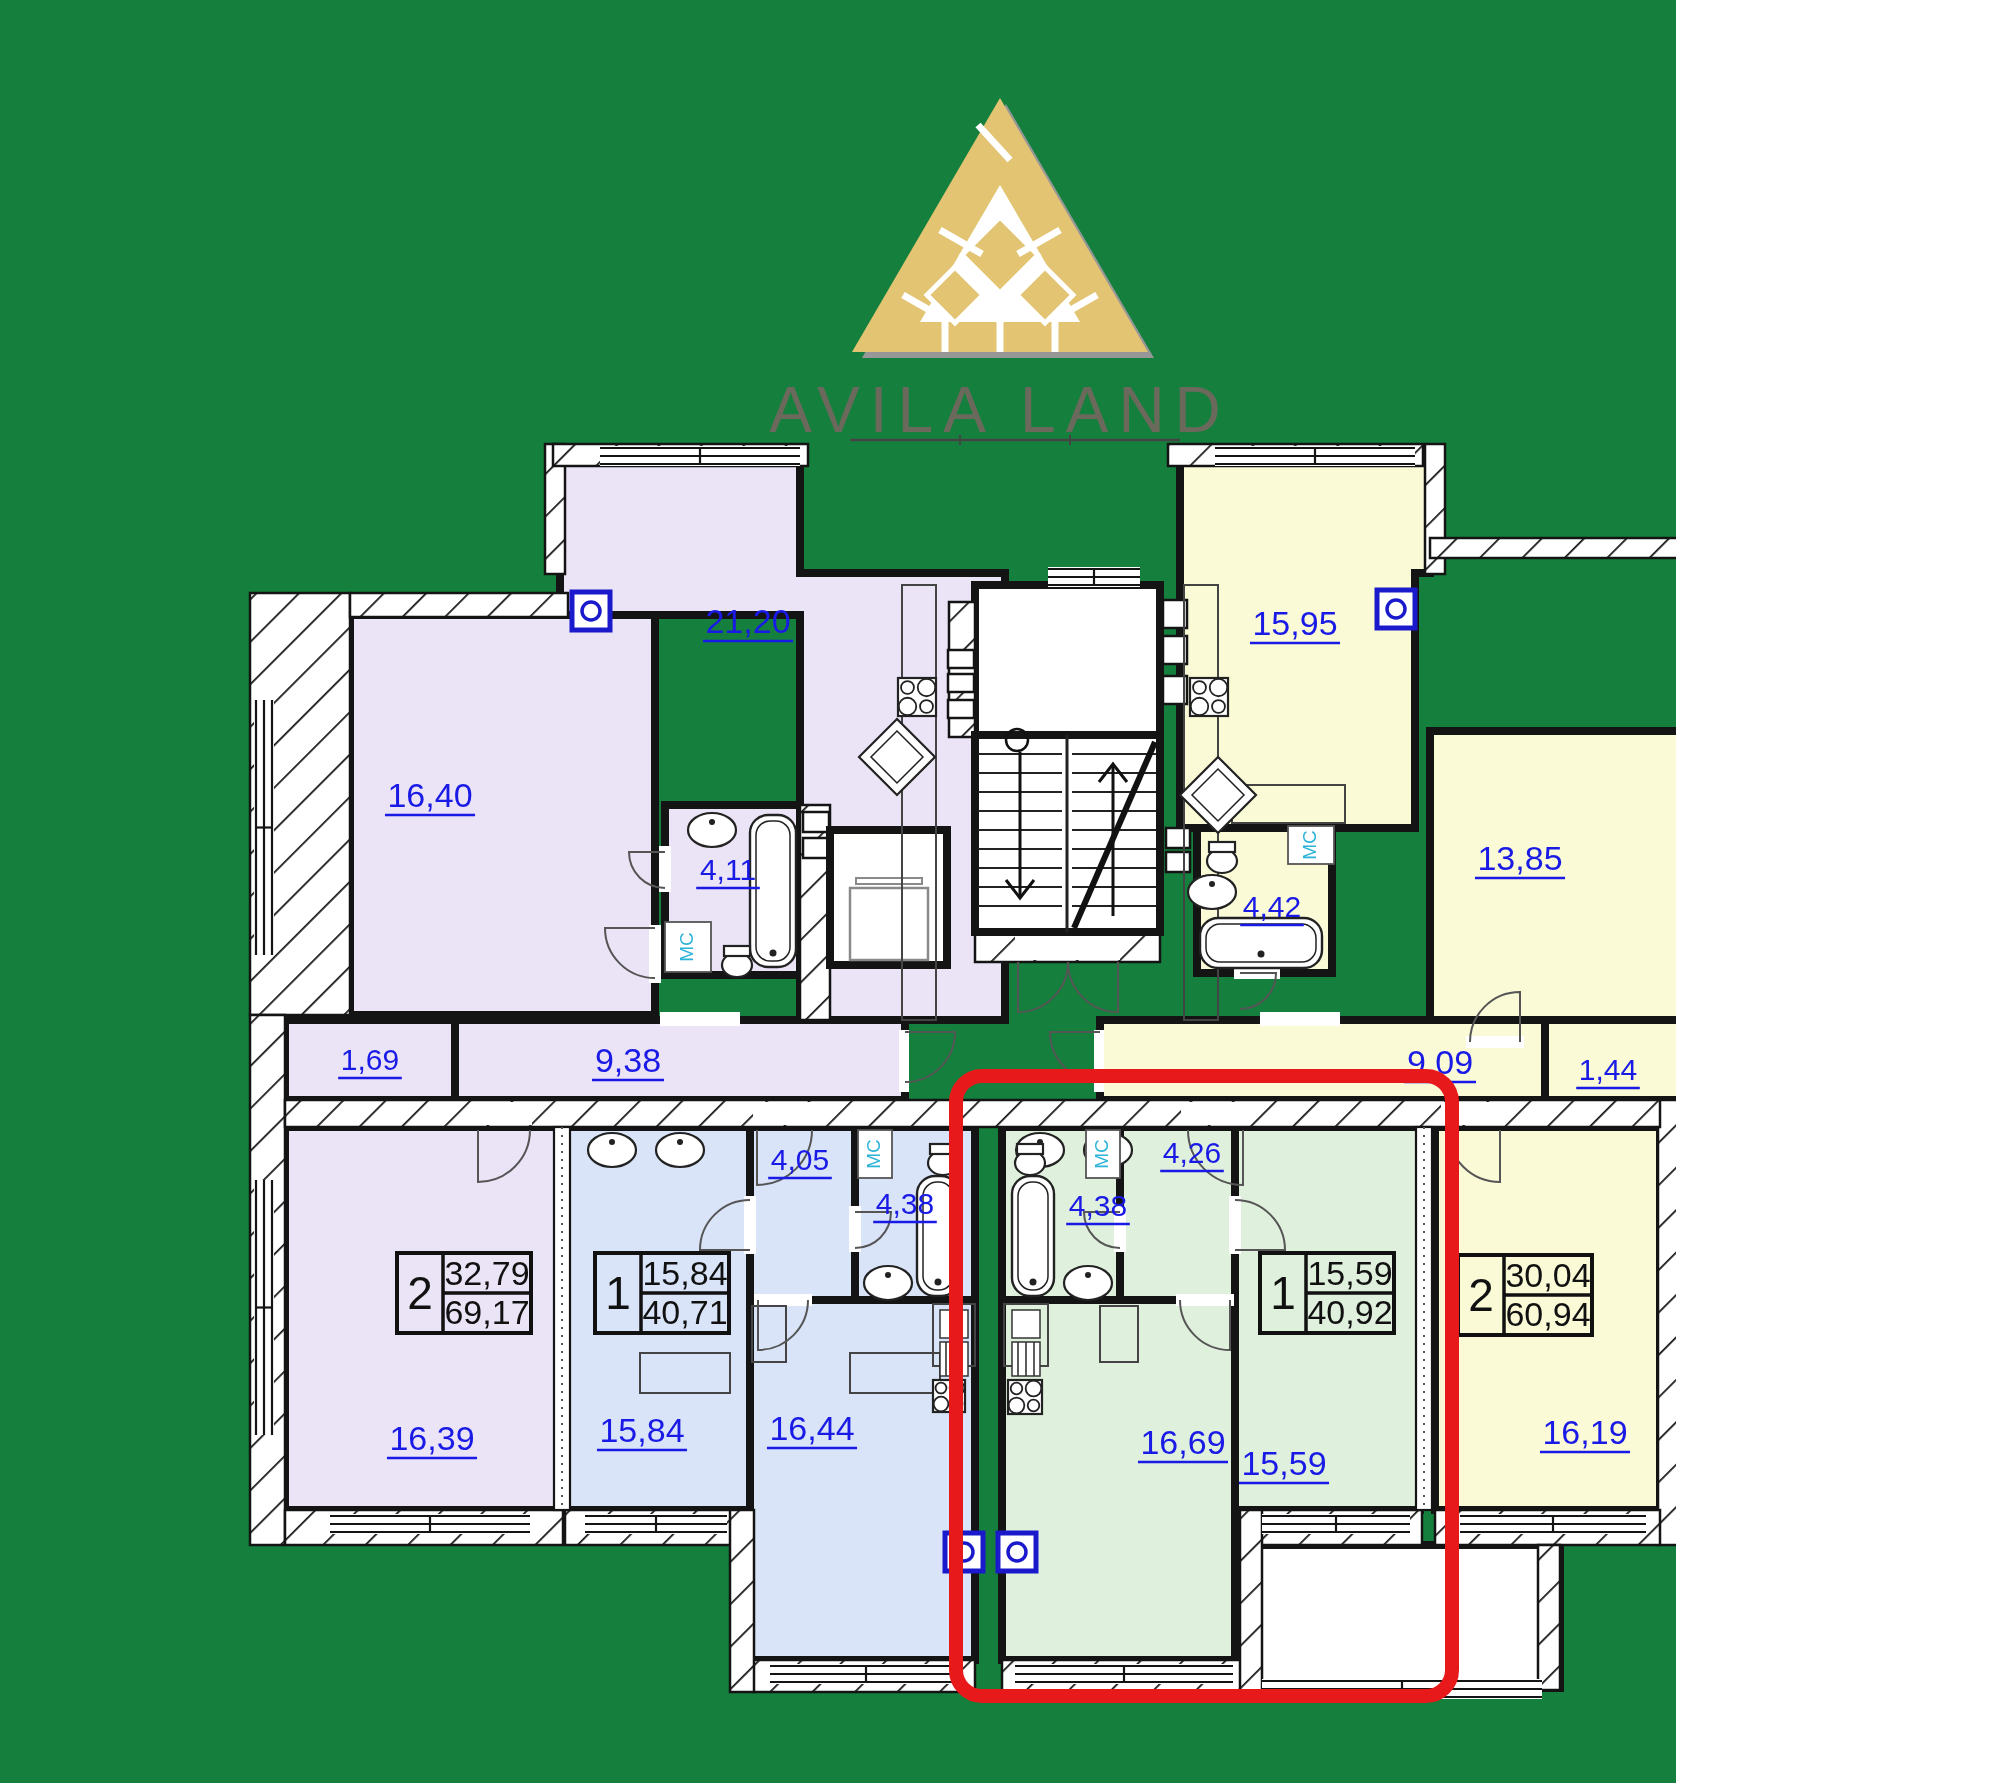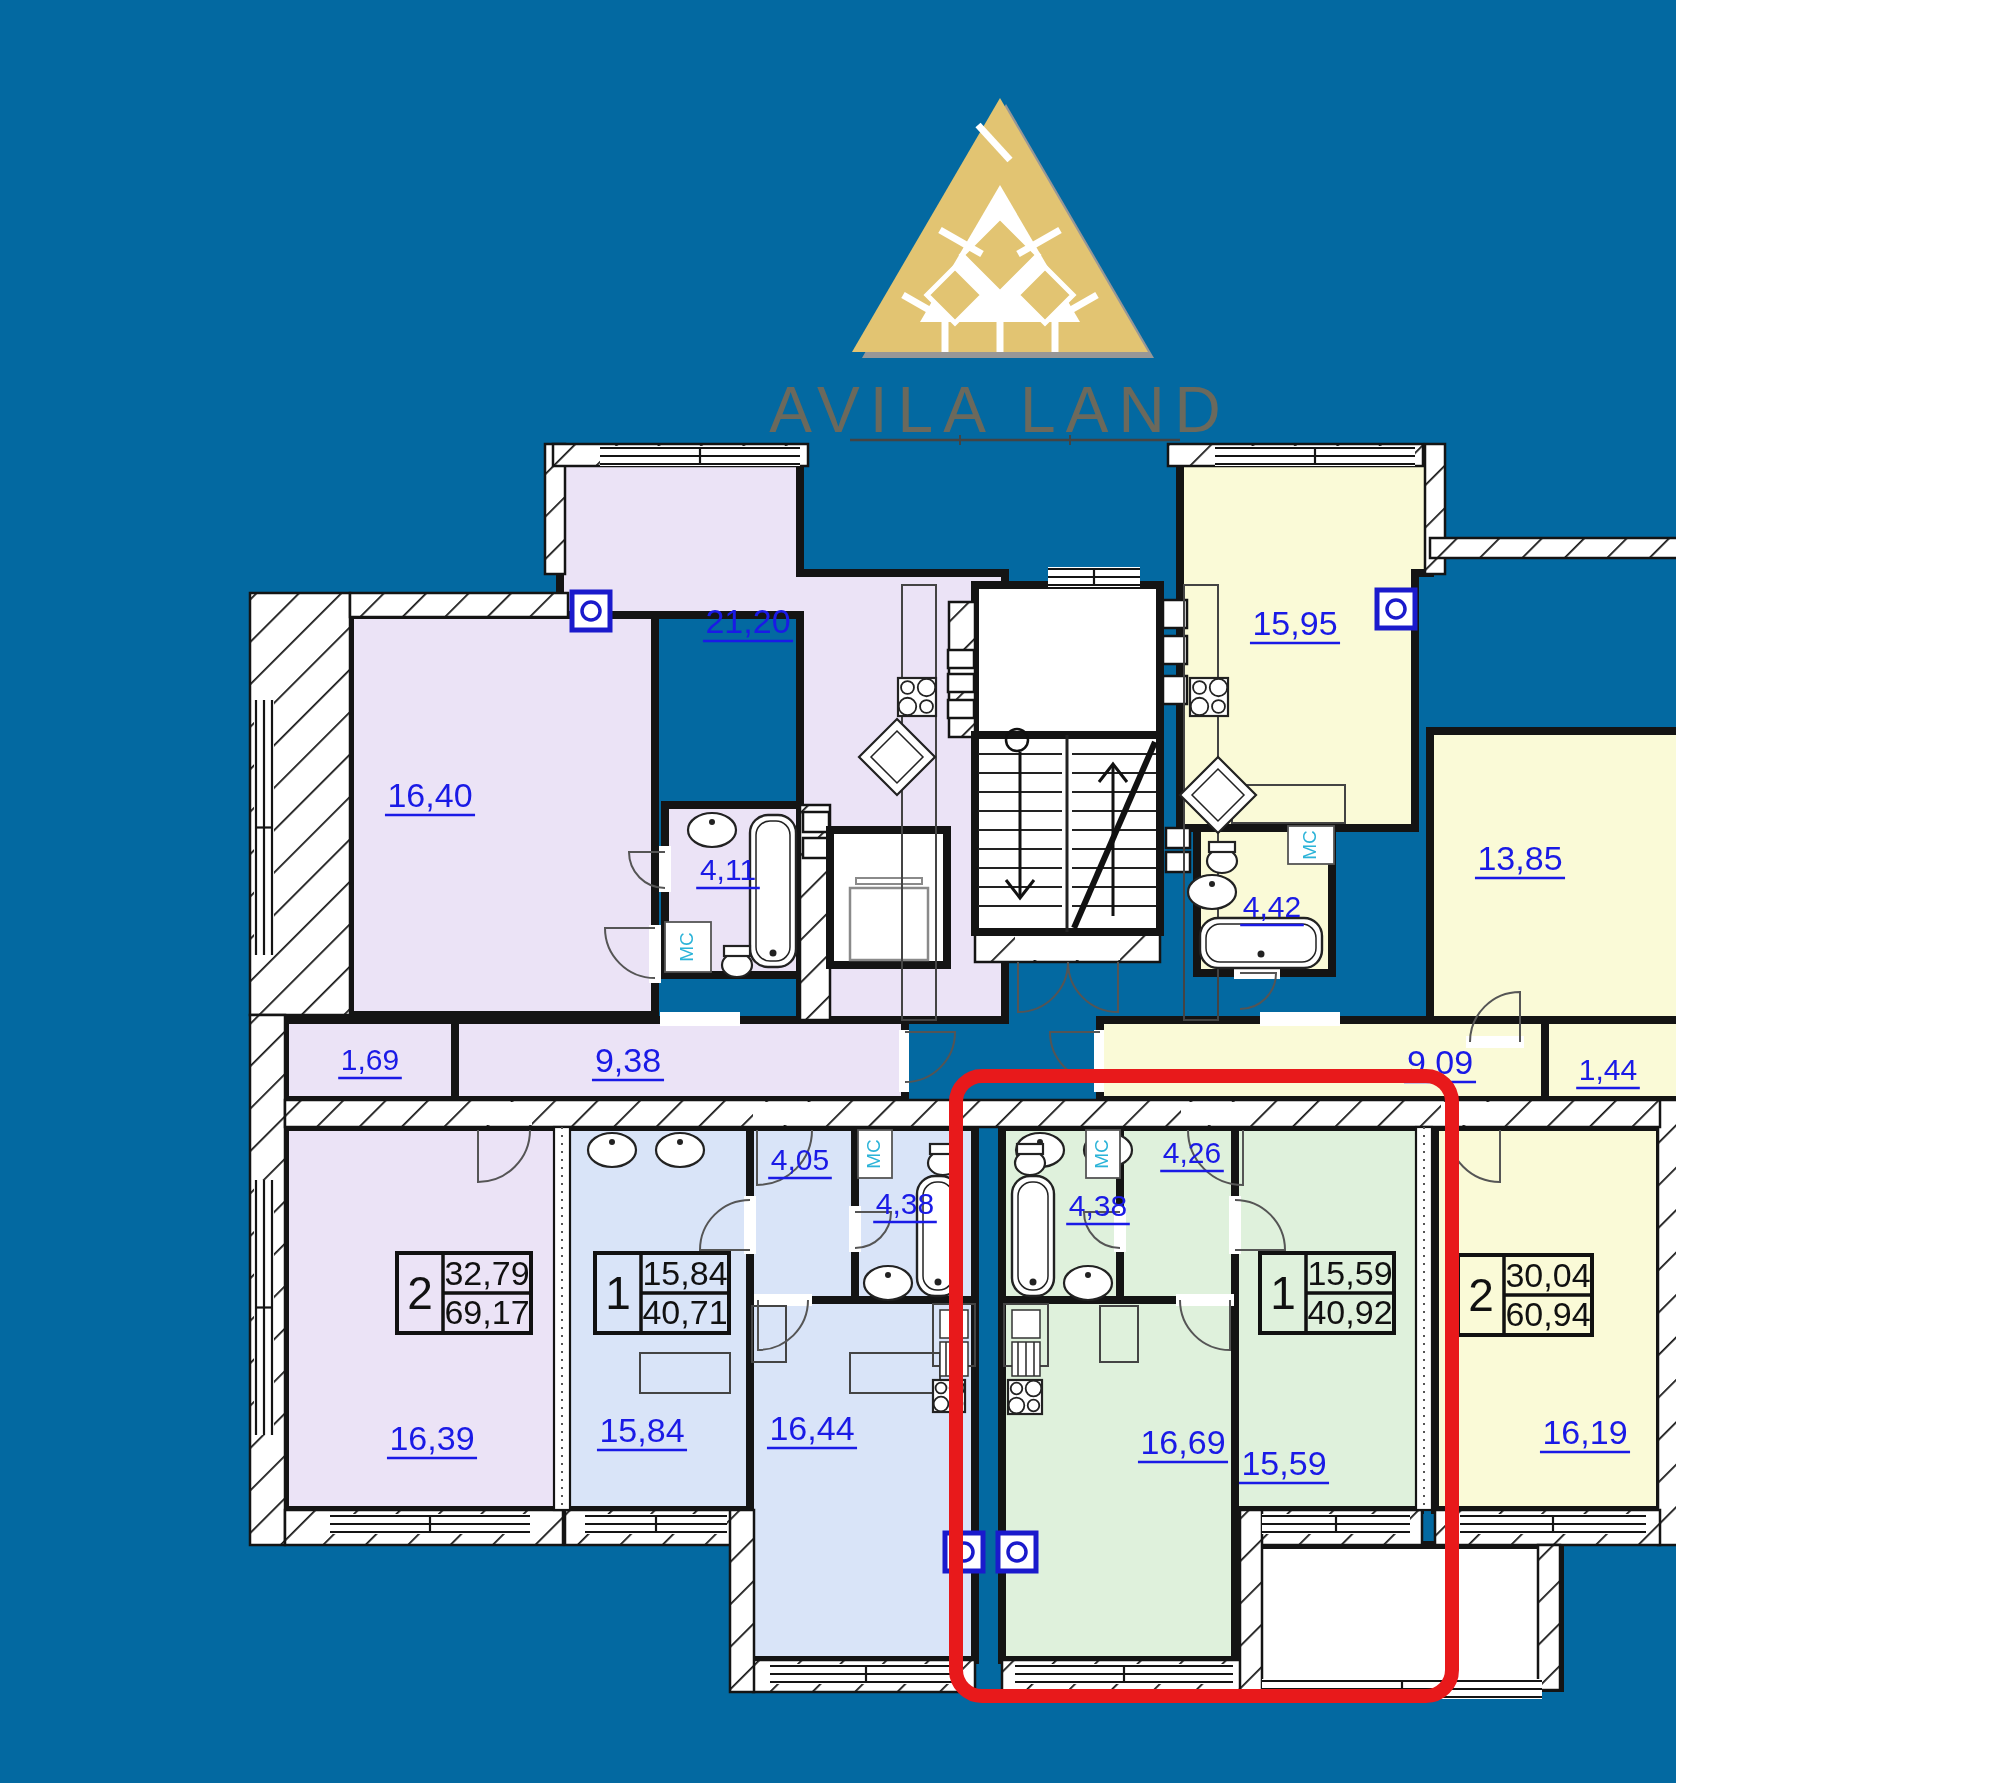--- a/index.html
+++ b/index.html
@@ -1,16 +1,16 @@
 <!DOCTYPE html>
 <html><head>
 <meta charset="utf-8">
 <style>
   html,body{margin:0;padding:0;background:#ffffff;}
-  .stage{position:relative;width:1676px;height:1783px;background:#0369a1;overflow:hidden;
+  .stage{position:relative;width:1676px;height:1783px;background:#15803d;overflow:hidden;
          font-family:"Liberation Sans", sans-serif;}
   svg{position:absolute;left:0;top:0;}
   text{font-family:"Liberation Sans", sans-serif;}
 </style>
 </head>
 <body>
 
 <div class="stage">
 
   <svg id="plan" viewBox="0 0 2000 1783" width="2000" height="1783">

